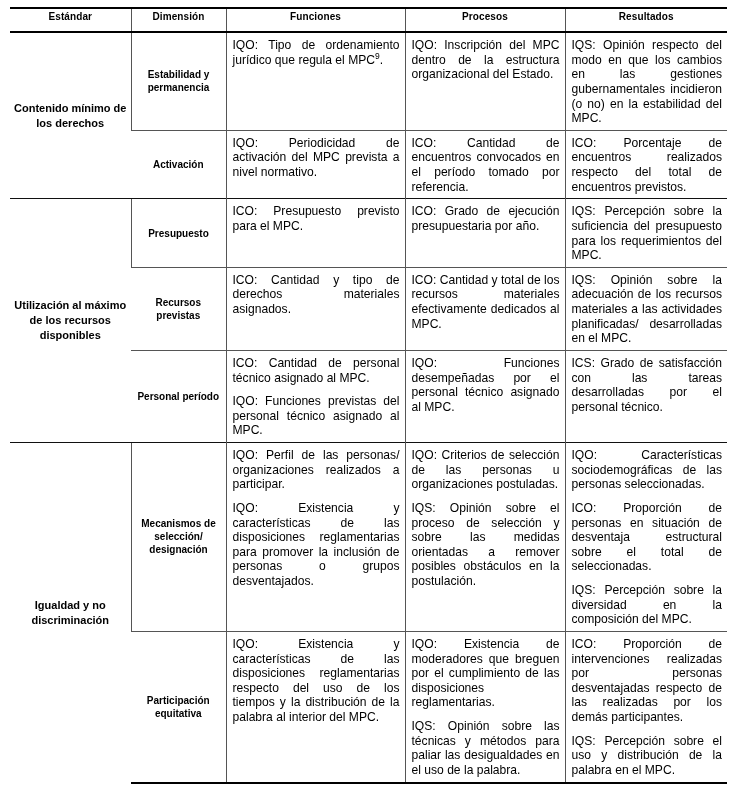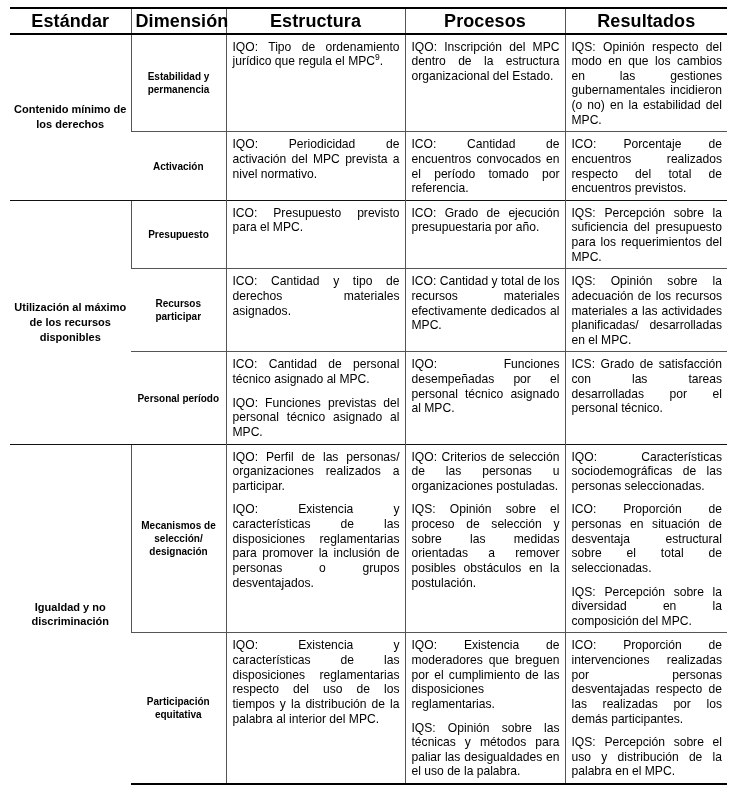--- a/index.html
+++ b/index.html
@@ -32,22 +32,22 @@
   table.matrix col.c-dimension  { width: 95px; }
   table.matrix col.c-estructura { width: 179px; }
   table.matrix col.c-procesos   { width: 160px; }
   table.matrix col.c-resultados { width: 162px; }
 
   
   thead th {
     border-top: 2px solid #000;
     border-bottom: 2px solid #000;
     border-left: 1px solid #555;
-    padding: 2px 4px 0 4px;
-    font-size: 18px;
+    padding: 2px 4px 8px 4px;
+    font-size: 10px;
     font-weight: bold;
     text-align: center;
     vertical-align: middle;
     letter-spacing: 0.1px;
     line-height: 1.2;
   }
   thead th:first-child { border-left: none; }
 
   
   tbody td {
@@ -108,21 +108,21 @@
       <col class="c-estandar">
       <col class="c-dimension">
       <col class="c-estructura">
       <col class="c-procesos">
       <col class="c-resultados">
     </colgroup>
     <thead>
       <tr>
           <th>Estándar</th>
           <th>Dimensión</th>
-          <th>Estructura</th>
+          <th>Funciones</th>
           <th>Procesos</th>
           <th>Resultados</th>
         </tr>
     </thead>
     <tbody>
         <tr class="group-start first-body">
           <td class="standard-cell" rowspan="2">Contenido mínimo de los derechos</td>
           <td class="label-cell">Estabilidad y permanencia</td>
           <td>
             <p class="ind"><span class="code">IQO</span><span>: Tipo de ordenamiento jurídico que regula el MPC</span><sup>9</sup><span>.</span></p>
@@ -153,21 +153,21 @@
             <p class="ind"><span class="code">ICO</span><span>: Presupuesto previsto para el MPC.</span></p>
           </td>
           <td>
             <p class="ind"><span class="code">ICO</span><span>: Grado de ejecución presupuestaria por año.</span></p>
           </td>
           <td>
             <p class="ind"><span class="code">IQS</span><span>: Percepción sobre la suficiencia del presupuesto para los requerimientos del MPC.</span></p>
           </td>
         </tr>
         <tr>
-          <td class="label-cell">Recursos participar</td>
+          <td class="label-cell">Recursos previstas</td>
           <td>
             <p class="ind"><span class="code">ICO</span><span>: Cantidad y tipo de derechos materiales asignados.</span></p>
           </td>
           <td>
             <p class="ind"><span class="code">ICO</span><span>: Cantidad y total de los recursos materiales efectivamente dedicados al MPC.</span></p>
           </td>
           <td>
             <p class="ind"><span class="code">IQS</span><span>: Opinión sobre la adecuación de los recursos materiales a las actividades planificadas/ desarrolladas en el MPC.</span></p>
           </td>
         </tr>

